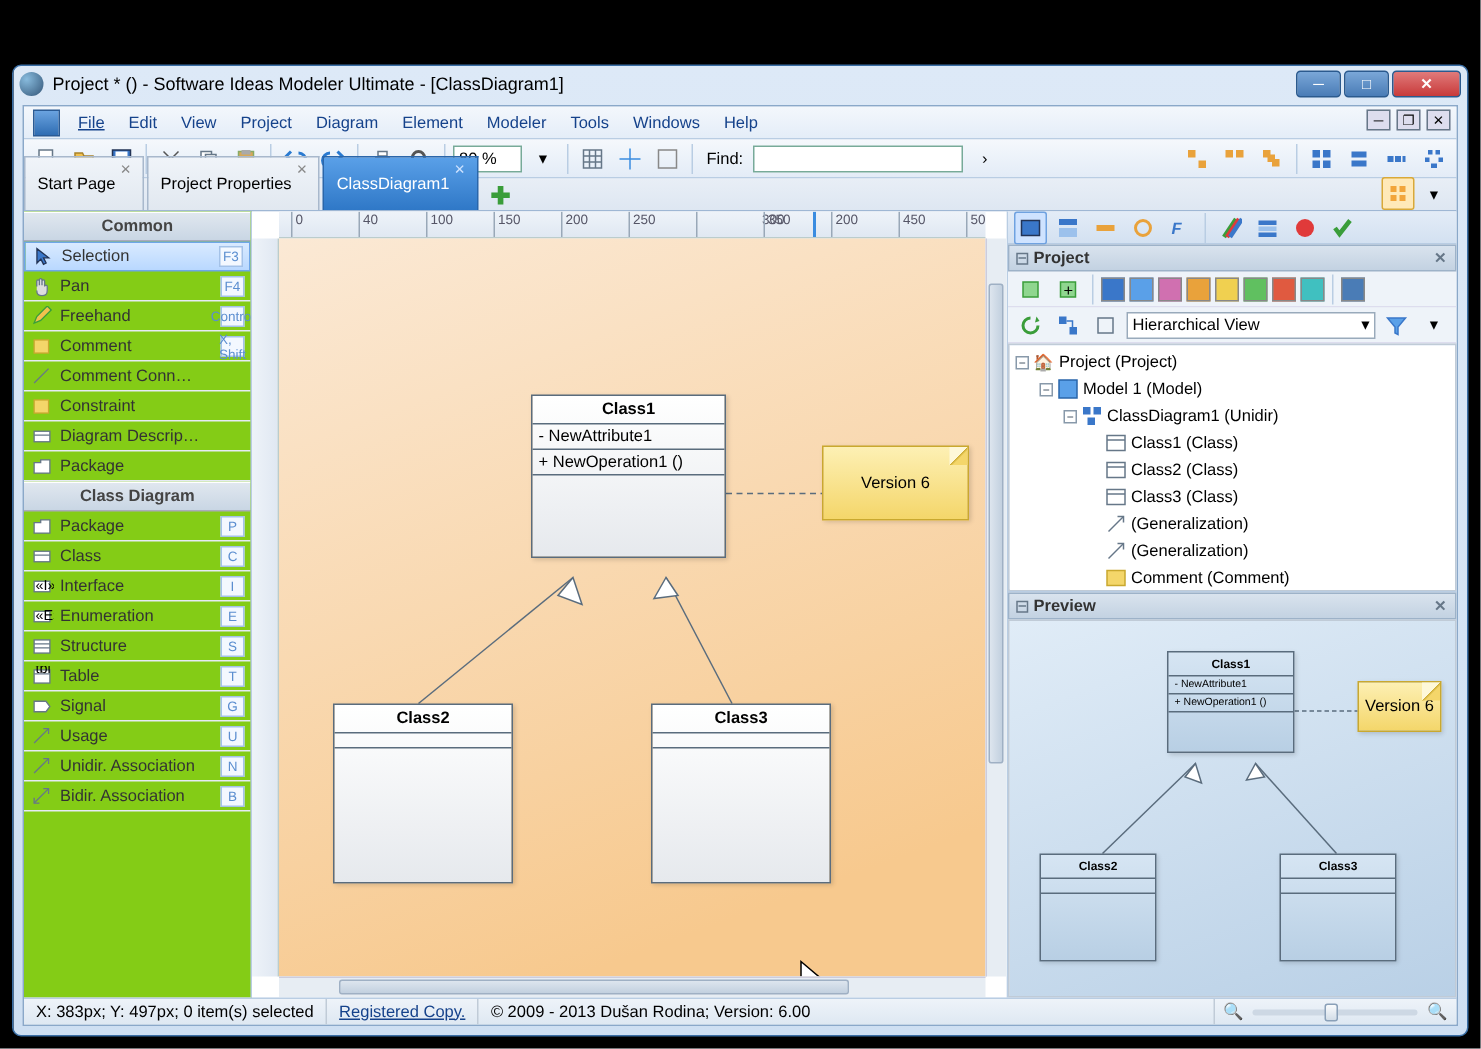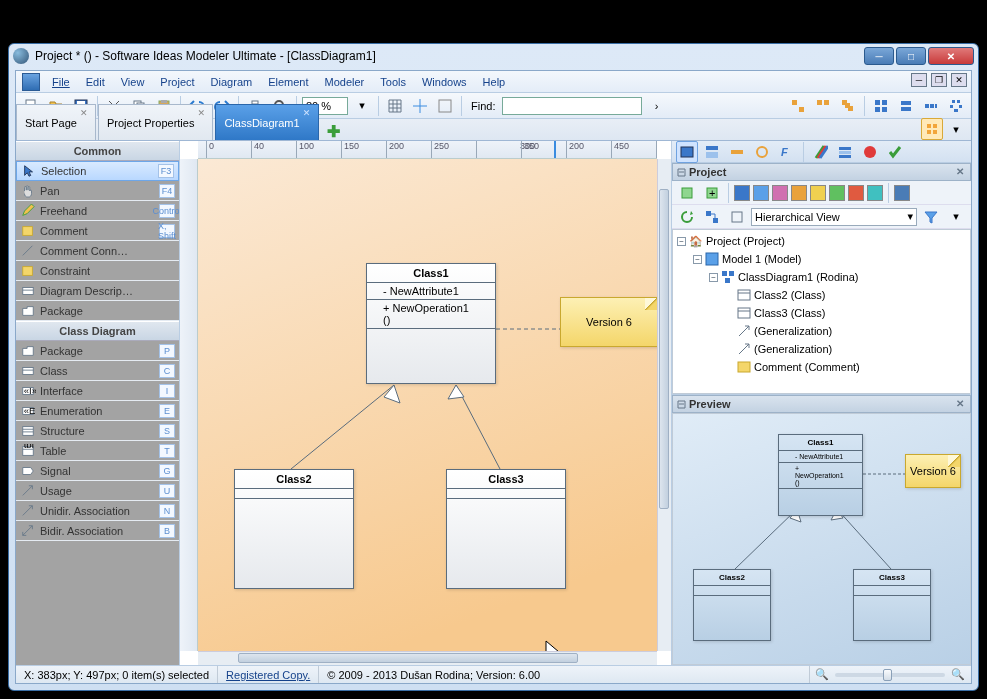--- a/index.html
+++ b/index.html
@@ -28,40 +28,40 @@
 .find-label { margin: 0 4px; }
 svg.ico { width:16px; height:16px; }
 .tabstrip { height: 22px; display: flex; align-items: flex-end; background: linear-gradient(#e8eef6,#dee7f2); border-bottom: 1px solid #9fb7d4; padding-top: 2px; }
 .tab { height: 36px; padding: 0 18px 0 8px; margin-right: 2px; border: 1px solid #a8b8cc; border-bottom: none; background: linear-gradient(#f0f4f9,#e1e8f0); display:flex; align-items:center; position:relative; cursor:pointer;}
 .tab.active { background: linear-gradient(#5aa0e8,#2f78c7); color:#fff; border-color:#2a66aa; }
 .tab .x { position:absolute; right:3px; top:3px; width:12px; height:12px; font-size:9px; color:#888; }
 .tab.active .x { color:#cfe3ff; }
 .tab-plus { width:18px;height:18px;margin-left:4px; color:#3a9d3a; font-size:16px; font-weight:bold; cursor:pointer; display:flex;align-items:center;justify-content:center;}
 .tab-effects { margin-left:auto; display:flex; gap:2px; padding-right:4px;}
 .workarea { position:absolute; top:70px; left:0; right:0; bottom:18px; display:flex; }
-.toolbox { width: 164px; background:#a3a3a3; border-right:1px solid #b9cde3; overflow:hidden; }
+.toolbox { width: 152px; background:#84cc16; border-right:1px solid #b9cde3; overflow:hidden; }
 .tbx-header { height:20px; background:linear-gradient(#e0e7ef,#c9d6e4); border-top:1px solid #fff; border-bottom:1px solid #aab; display:flex; align-items:center; justify-content:center; font-weight:bold; color:#444; }
 .tbx-item { height:20px; display:flex; align-items:center; padding:0 4px; cursor:pointer; border-bottom:1px solid #e5ebf2; position:relative;}
 .tbx-item.sel { background: linear-gradient(#d9eaff,#b9d8ff); border:1px solid #6da6e8; }
 .tbx-item .ti-icon { width:16px; height:14px; margin-right:4px; display:flex;align-items:center;justify-content:center;}
 .tbx-item .ti-label { flex:1; white-space:nowrap; overflow:hidden; text-overflow:ellipsis; color:#333; }
 .tbx-item .ti-key { width:16px; height:14px; border:1px solid #a4c2e8; color:#5b8ed0; font-size:9px; display:flex;align-items:center;justify-content:center; background:#f3f8ff;}
 .canvas-area { flex:1; position:relative; background:#fff; overflow:hidden; }
 .ruler-h { position:absolute; top:0; left:18px; right:14px; height:18px; background:linear-gradient(#eef3f9,#e0e8f2); border-bottom:1px solid #bcc; overflow:hidden;}
 .ruler-h .tick { position:absolute; top:0; height:100%; border-left:1px solid #99a8b8; font-size:9px; color:#556; padding-left:2px;}
 .ruler-h .marker { position:absolute; top:0; height:100%; width:0; border-left:2px solid #3a8ce0;}
 .ruler-v { position:absolute; top:18px; left:0; width:18px; bottom:14px; background:linear-gradient(90deg,#eef3f9,#e0e8f2); border-right:1px solid #bcc;}
 .canvas { position:absolute; top:18px; left:18px; right:14px; bottom:14px; background:linear-gradient(160deg,#fbe9d5 0%, #f7c98e 85%); overflow:hidden;}
 .scroll-h { position:absolute; bottom:0; left:18px; right:14px; height:14px; background:#e7edf3; border-top:1px solid #ccd;}
 .scroll-h .thumb { position:absolute; top:1px; left:40px; width:340px; height:10px; background:linear-gradient(#dde5ee,#c2d0df); border:1px solid #9fb0c4; border-radius:2px;}
 .scroll-v { position:absolute; top:18px; right:0; width:14px; bottom:14px; background:#e7edf3; border-left:1px solid #ccd;}
 .scroll-v .thumb { position:absolute; left:1px; top:30px; height:320px; width:10px; background:linear-gradient(90deg,#dde5ee,#c2d0df); border:1px solid #9fb0c4; border-radius:2px;}
 .uml-class { position:absolute; background:linear-gradient(#fff,#e6e9ed); border:1px solid #5a6c7d; box-shadow:1px 1px 3px rgba(0,0,0,0.15);}
 .uml-class .hdr { text-align:center; font-weight:bold; padding:3px 0; border-bottom:1px solid #5a6c7d; }
-.uml-class .sec { border-bottom:1px solid #5a6c7d; padding:2px 16px; min-height:10px;}
+.uml-class .sec { border-bottom:1px solid #5a6c7d; padding:2px 4px; min-height:10px;}
 .uml-class .sec:last-child { border-bottom:none;}
 .note { position:absolute; background:linear-gradient(#fdf0b4,#f4d66a); border:1px solid #c9a82f; padding:18px 10px; text-align:center; box-shadow:1px 1px 3px rgba(0,0,0,0.15);}
 .note::after { content:""; position:absolute; top:0; right:0; width:12px; height:12px; background:linear-gradient(135deg,#fef8d9 49%, #c9a82f 50%, #f4d66a 60%); }
 .right-panels { width: 300px; background:#eef3f9; border-left:1px solid #b9cde3; display:flex; flex-direction:column; }
 .right-strip { height:22px; background:linear-gradient(#e3ecf7,#d3e1f1); border-bottom:1px solid #b9cde3; display:flex; align-items:center; padding:0 4px; gap:3px;}
 .panel-title { height:18px; background:linear-gradient(#d9e3ee,#c3d2e2); border:1px solid #9db2c8; display:flex; align-items:center; padding:0 18px 0 4px; font-weight:bold; color:#333; position:relative;}
 .panel-title .pin { position:absolute; right:2px; top:2px; width:12px; height:12px; font-size:10px; color:#678;}
 .project-panel { flex:1; min-height:0; display:flex; flex-direction:column; border-bottom:1px solid #b9cde3;}
 .proj-toolbar1 { height:24px; background:#eef3f9; border-bottom:1px solid #dde; display:flex; align-items:center; padding:0 4px; gap:3px;}
 .color-cell { width:16px;height:16px; border:1px solid #888; }
@@ -654,21 +654,30 @@
               </div>
             <div class="tree-row" style="padding-left:34px">
                 <span class="tree-expander">−</span>
                 <span class="tree-icon">
                   <svg width="14" height="14">
                     <rect x="1" y="1" width="5" height="5" fill="#3a77c9"></rect>
                     <rect x="8" y="1" width="5" height="5" fill="#3a77c9"></rect>
                     <rect x="4" y="8" width="5" height="5" fill="#3a77c9"></rect>
                   </svg>
                 </span>
-                <span>ClassDiagram1 (Rodina)</span>
+                <span>ClassDiagram1 (Unidir)</span>
+              </div>
+            <div class="tree-row" style="padding-left:62px">
+                <span class="tree-icon">
+                  <svg width="14" height="14">
+                    <rect x="1" y="2" width="12" height="10" fill="#fff" stroke="#678"></rect>
+                    <line x1="1" y1="5" x2="13" y2="5" stroke="#678"></line>
+                  </svg>
+                </span>
+                <span>Class1 (Class)</span>
               </div>
             <div class="tree-row" style="padding-left:62px">
                 <span class="tree-icon">
                   <svg width="14" height="14">
                     <rect x="1" y="2" width="12" height="10" fill="#fff" stroke="#678"></rect>
                     <line x1="1" y1="5" x2="13" y2="5" stroke="#678"></line>
                   </svg>
                 </span>
                 <span>Class2 (Class)</span>
               </div>

